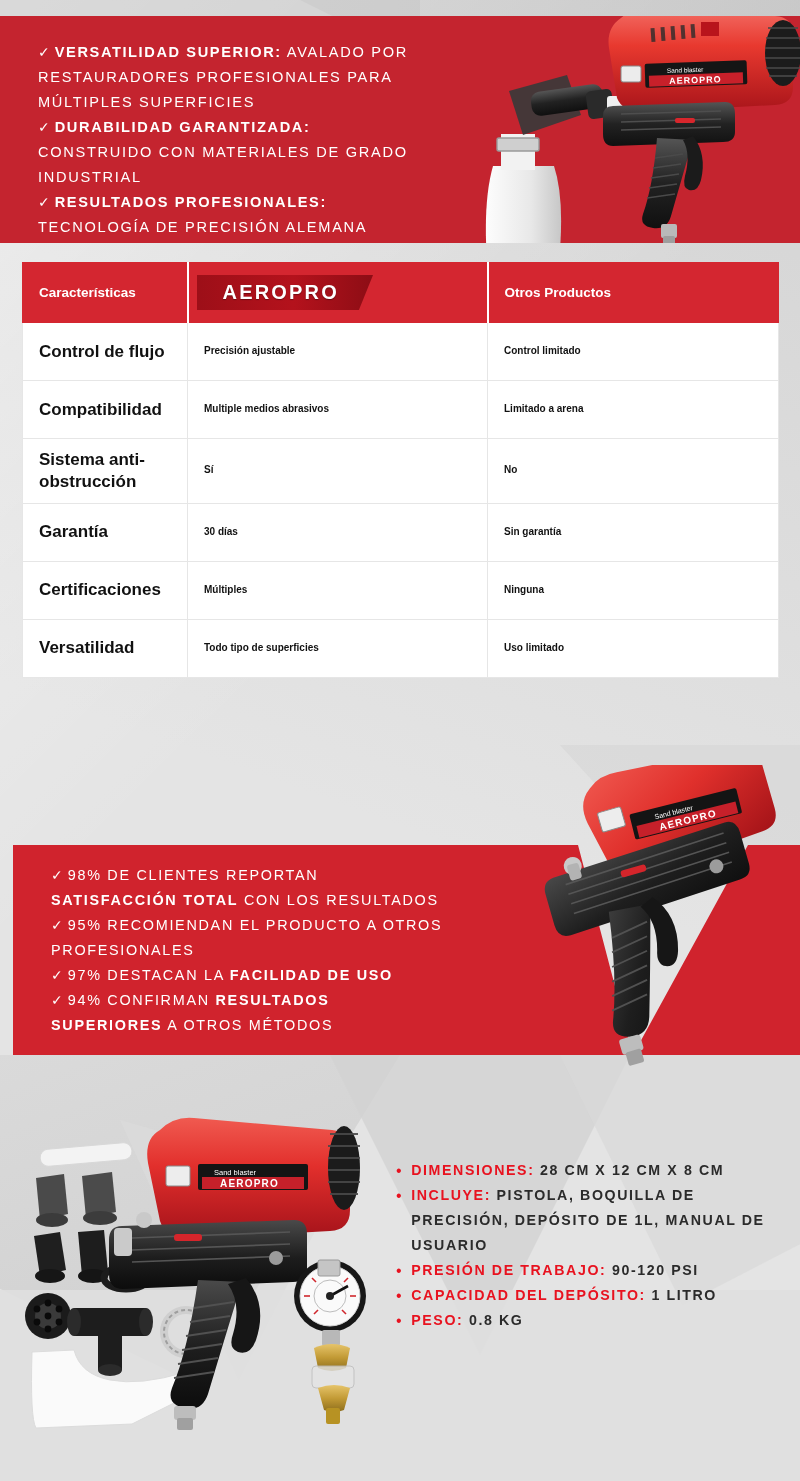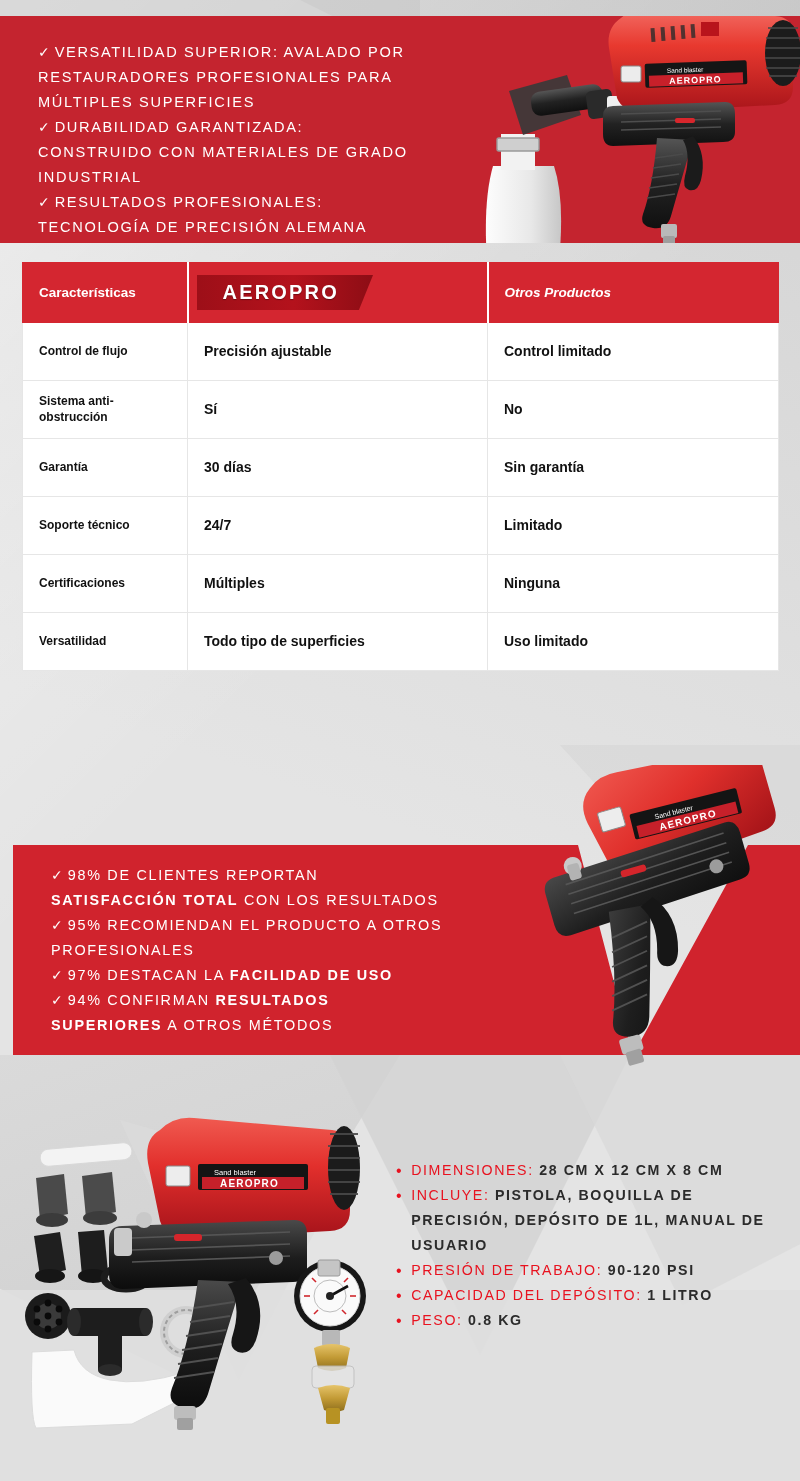--- a/index.html
+++ b/index.html
@@ -56,21 +56,21 @@
     z-index: 3;
     padding: 24px 0 0 38px;
     width: 420px;
     color: #fff;
     font-size: 14.6px;
     line-height: 25px;
     letter-spacing: 1.7px;
     text-transform: uppercase;
     font-weight: 400;
   }
-  .banner-text .bold { font-weight: 400; letter-spacing: 1.6px; margin-top: 35px; }
+  .banner-text .bold { font-weight: 700; letter-spacing: 1.6px; margin-top: 35px; }
   .chk { font-weight: 300; letter-spacing: 0; margin-right: 5px; font-size: 14px; }
 
   
   .gun-top { position:absolute; z-index:2; top:-10px; left:435px; width:370px; height:255px; }
 
   
   .table-wrap {
     position: absolute;
     top: 262px; left: 22px;
     width: 756px;
@@ -82,21 +82,21 @@
     background: #d42630;
     color: #fff;
     height: 60px;
     text-align: left;
     padding: 4px 16px;
     font-size: 13.5px;
     font-weight: 700;
     border-color: #d42630;
     border-right: 2px solid #fff;
   }
-  .ctable thead th:last-child { border-right: 1px solid #d42630; font-style: italic; }
+  .ctable thead th:last-child { border-right: 1px solid #d42630; }
   .col-a { width: 165px; }
   .col-b { width: 300px; }
   .col-c { width: 291px; }
 
   .brand-badge {
     display: inline-block;
     background: linear-gradient(90deg, #9d0f18 0%, #b4121c 55%, #8d0d15 100%);
     color: #fff;
     font-size: 20px;
     font-weight: 700;
@@ -106,26 +106,26 @@
     text-align: center;
     line-height: 1.15;
     text-shadow: 0 1px 1px rgba(0,0,0,.35);
   }
   .badge-cell { padding: 0 0 0 8px !important; }
 
   .ctable tbody td {
     background: #fff;
     height: 58px;
     padding: 10px 16px;
-    font-size: 14px;
+    font-size: 10px;
     font-weight: 700;
     color: #111;
     line-height: 1.28;
   }
-  .ctable tbody td.feat { font-size: 12px; }
+  .ctable tbody td.feat { font-size: 17px; }
 
   
   .stats-banner {
     position: absolute;
     top: 845px; left: 13px;
     width: 800px; height: 210px;
     background: #d0232d;
     clip-path: polygon(0 0, 565px 0, 620px 100%, 735px 0, 800px 0, 800px 100%, 0 100%);
     z-index: 2;
   }
@@ -164,21 +164,21 @@
     margin-bottom: 0;
   }
   .spec-dot {
     color: #e8121f;
     font-size: 16px;
     line-height: 25px;
     margin-right: 8px;
     flex: none;
   }
   .spec-body { flex: 1; }
-  .spec-label { color: #e8121f; font-weight: 400; letter-spacing: 1.6px; }
+  .spec-label { color: #e8121f; font-weight: 700; letter-spacing: 1.6px; }
   .spec-val { color: #2b2b2b; font-weight: 700; }
 </style>
 </head>
 <body>
 
 <div class="page">
 
   <div class="shard s1"></div>
   <div class="shard s2"></div>
   <div class="shard s8"></div>
@@ -297,33 +297,33 @@
           <th>Otros Productos</th>
         </tr>
       </thead>
       <tbody>
         <tr>
           <td class="feat">Control de flujo</td>
           <td>Precisión ajustable</td>
           <td>Control limitado</td>
         </tr>
         <tr>
+          <td class="feat">Compatibilidad</td>
+          <td>Multiple medios abrasivos</td>
+          <td>Limitado a arena</td>
+        </tr>
+        <tr>
           <td class="feat">Sistema anti-obstrucción</td>
           <td>Sí</td>
           <td>No</td>
         </tr>
         <tr>
           <td class="feat">Garantía</td>
           <td>30 días</td>
           <td>Sin garantía</td>
-        </tr>
-        <tr>
-          <td class="feat">Soporte técnico</td>
-          <td>24/7</td>
-          <td>Limitado</td>
         </tr>
         <tr>
           <td class="feat">Certificaciones</td>
           <td>Múltiples</td>
           <td>Ninguna</td>
         </tr>
         <tr>
           <td class="feat">Versatilidad</td>
           <td>Todo tipo de superficies</td>
           <td>Uso limitado</td>

